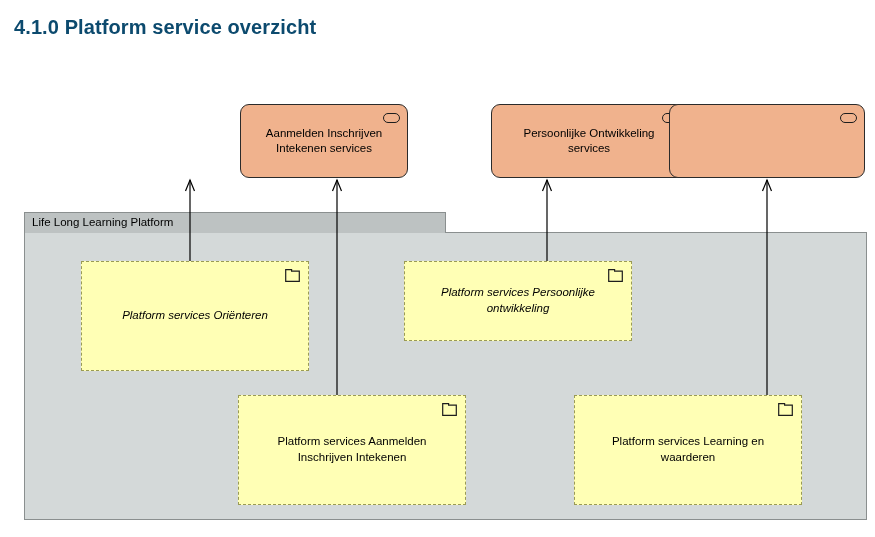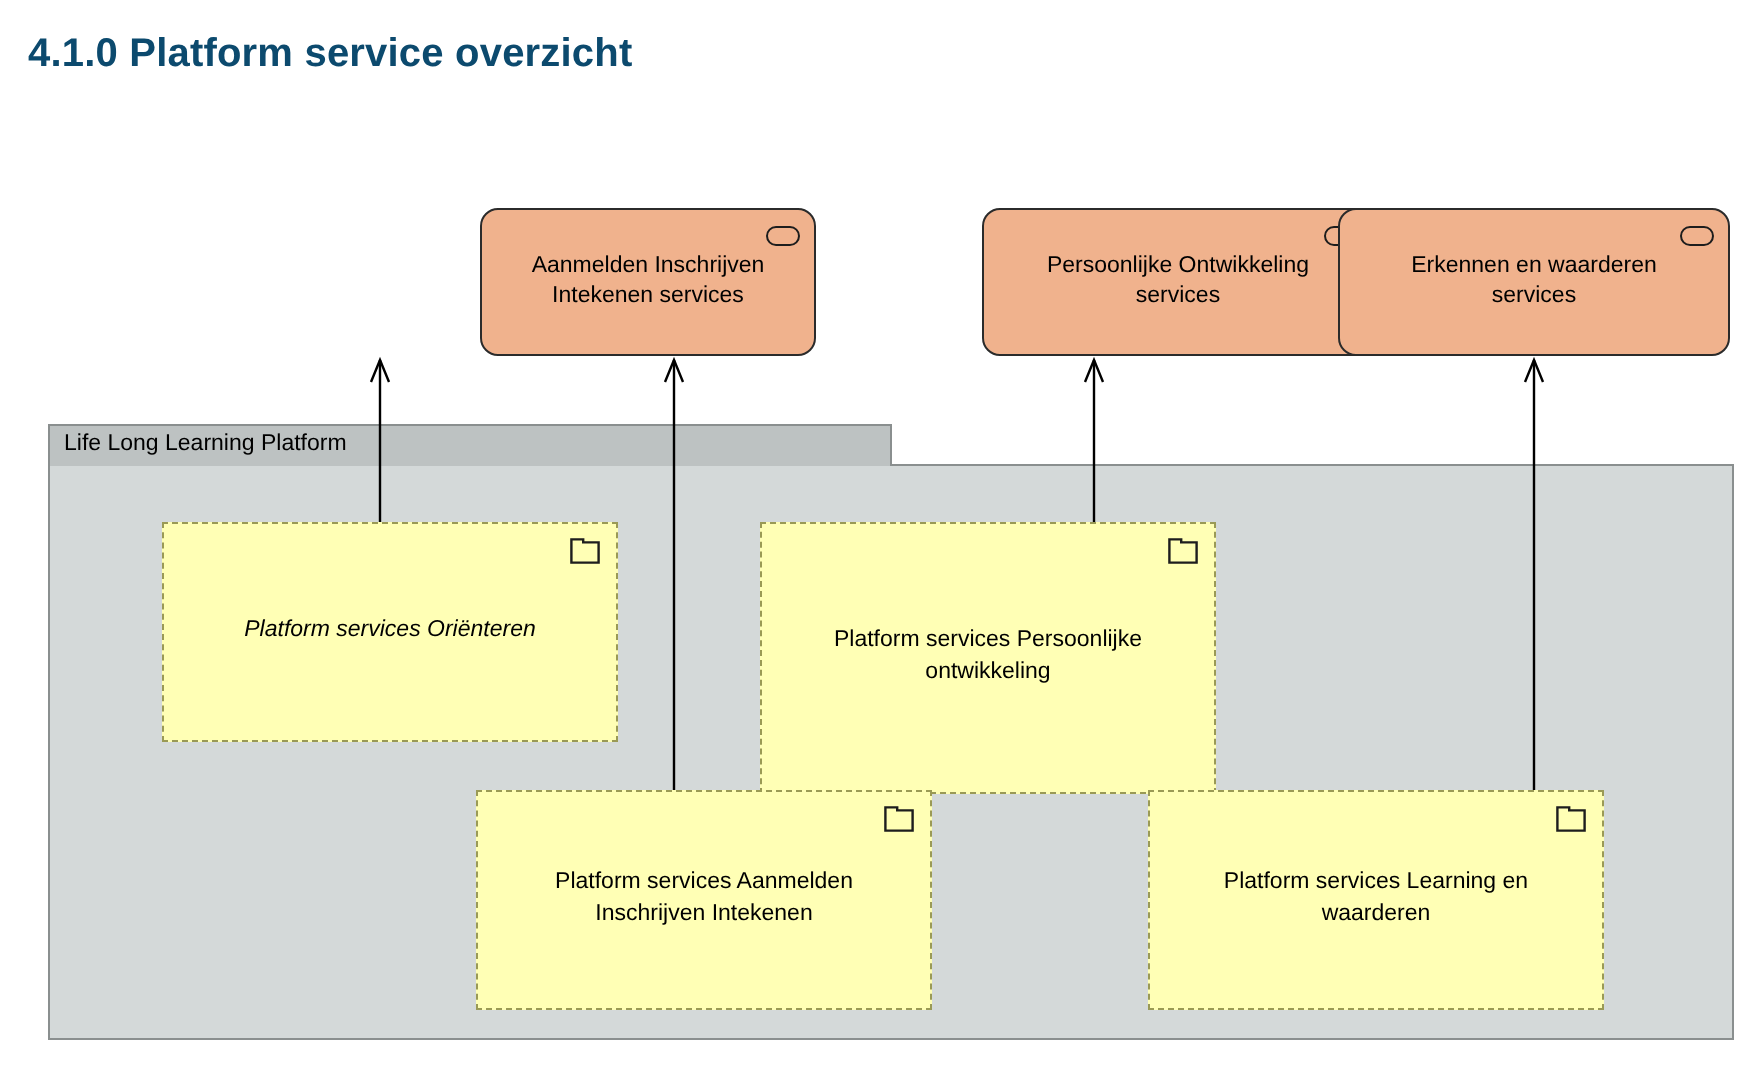--- a/index.html
+++ b/index.html
@@ -164,33 +164,32 @@
     <span class="svc-label">Aanmelden Inschrijven Intekenen services</span>
   </div>
 
   <div class="svc-node" id="svc-persoonlijke" style="left: 455px; top: 104px; width: 196px; height: 74px; margin-left: 36px;">
     <span class="service-icon"></span>
     <span class="svc-label">Persoonlijke Ontwikkeling services</span>
   </div>
 
   <div class="svc-node" id="svc-erkennen" style="left: 669px; top: 104px; width: 196px; height: 74px;">
     <span class="service-icon"></span>
-    <span class="svc-label">Erkennen en waarderen services</span>
   </div>
 
   <div class="grp-node" id="grp-orienteren" style="left: 81px; top: 261px; width: 228px; height: 110px; font-style: italic;">
     <span class="folder-icon">
       <svg viewBox="0 0 15 13" width="15" height="13">
         <path d="M0.7,2.2 L0.7,12.3 L14.3,12.3 L14.3,2.2 L6.6,2.2 L6.6,0.7 L0.7,0.7 Z" fill="none" stroke="#1d1d1d" stroke-width="1.2" stroke-linejoin="miter"></path>
       </svg>
     </span>
     <span class="grp-label">Platform services Oriënteren</span>
   </div>
 
-  <div class="grp-node" id="grp-persoonlijke" style="left: 380px; top: 261px; width: 228px; height: 136px;">
+  <div class="grp-node" id="grp-persoonlijke" style="left: 404px; top: 261px; width: 228px; height: 80px; font-style: italic;">
     <span class="folder-icon">
       <svg viewBox="0 0 15 13" width="15" height="13">
         <path d="M0.7,2.2 L0.7,12.3 L14.3,12.3 L14.3,2.2 L6.6,2.2 L6.6,0.7 L0.7,0.7 Z" fill="none" stroke="#1d1d1d" stroke-width="1.2" stroke-linejoin="miter"></path>
       </svg>
     </span>
     <span class="grp-label">Platform services Persoonlijke ontwikkeling</span>
   </div>
 
   <div class="grp-node" id="grp-aanmelden" style="left: 238px; top: 395px; width: 228px; height: 110px;">
     <span class="folder-icon">

